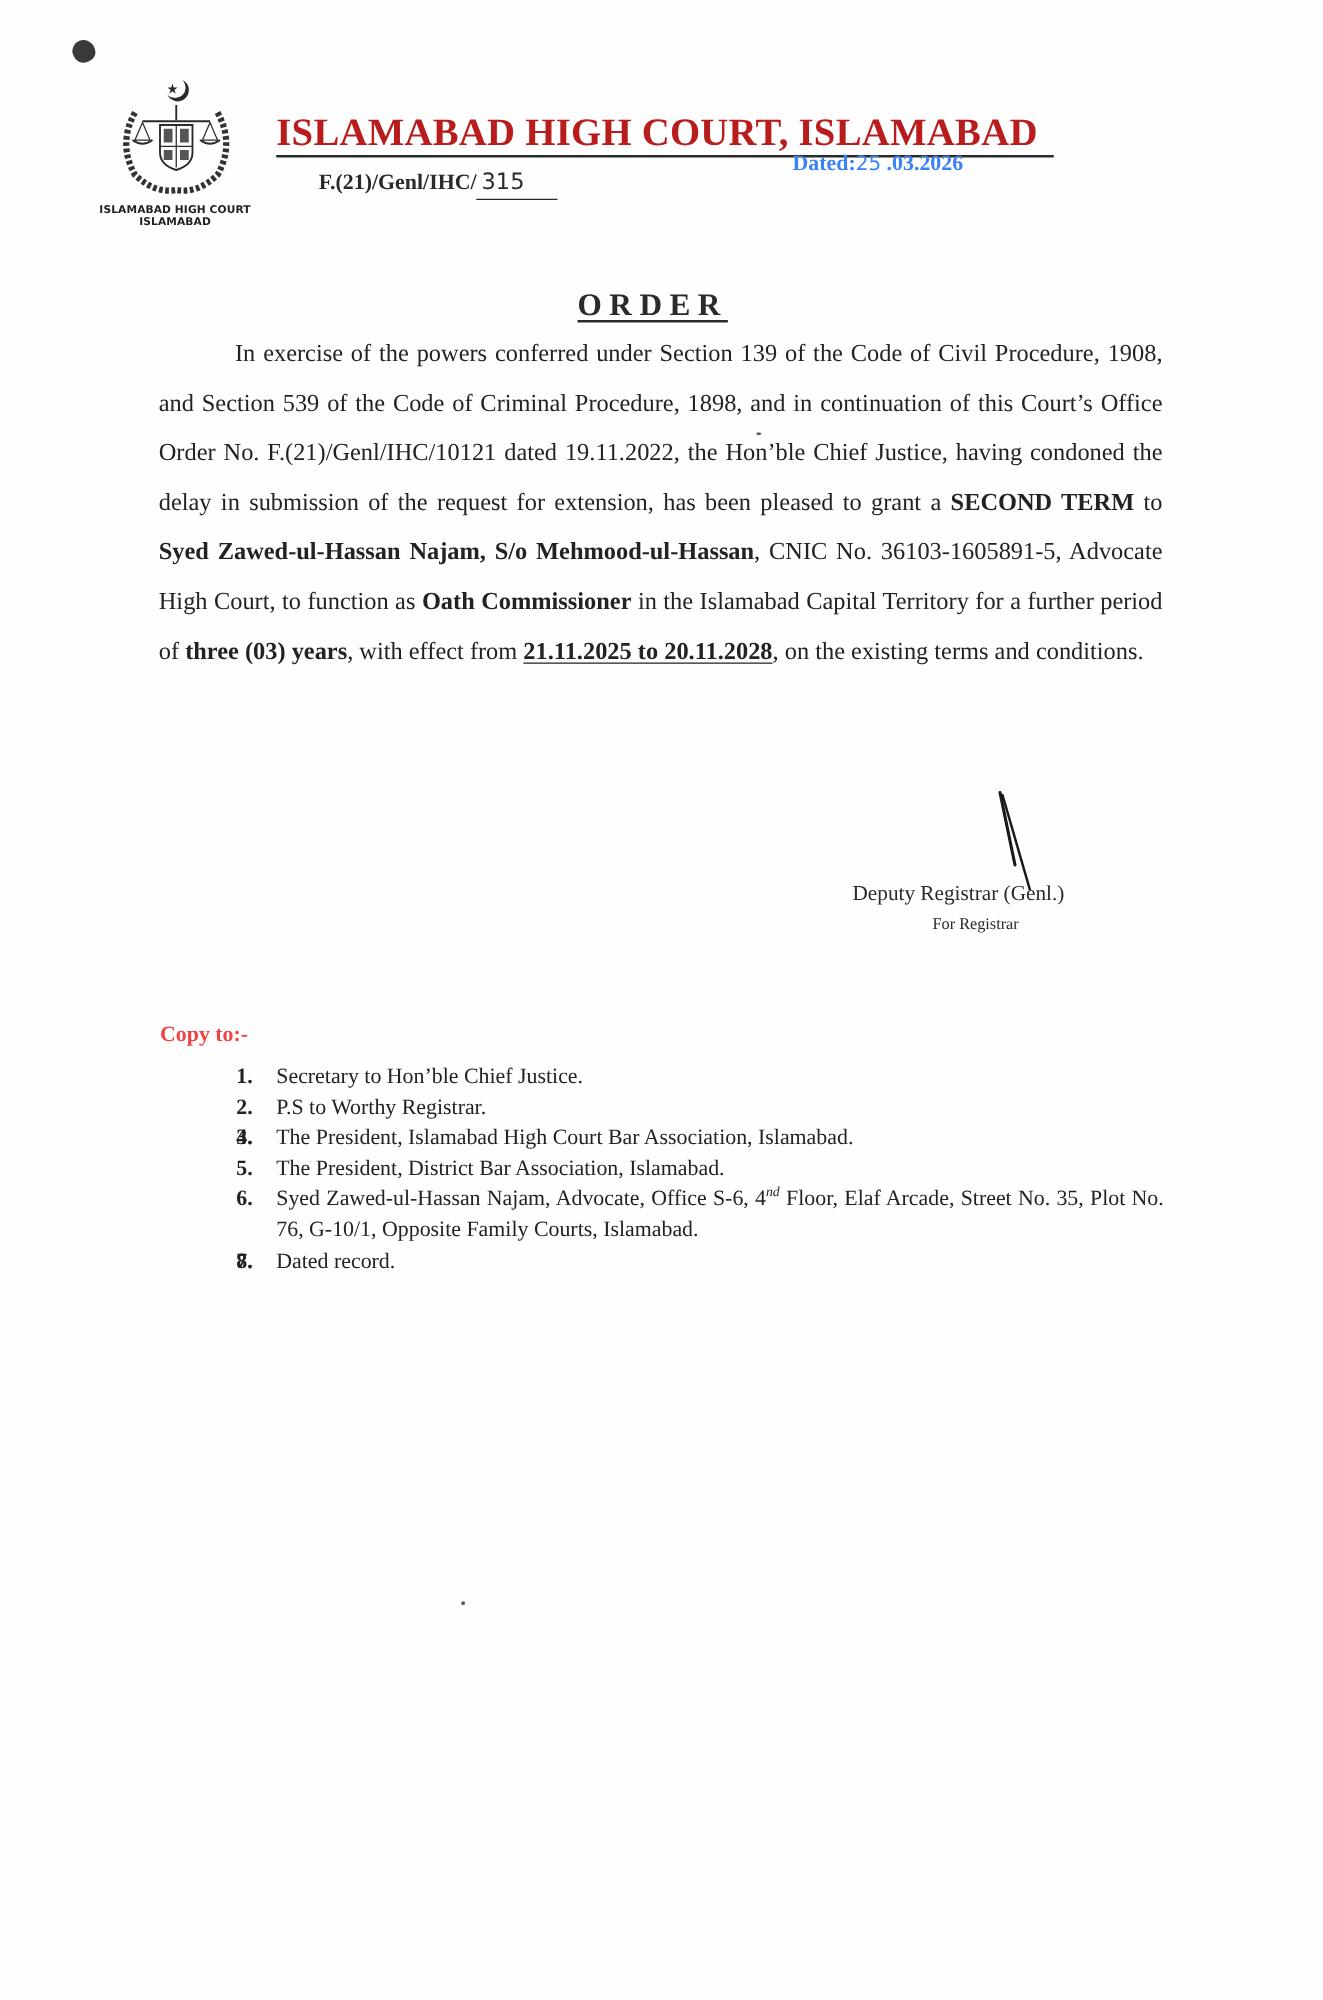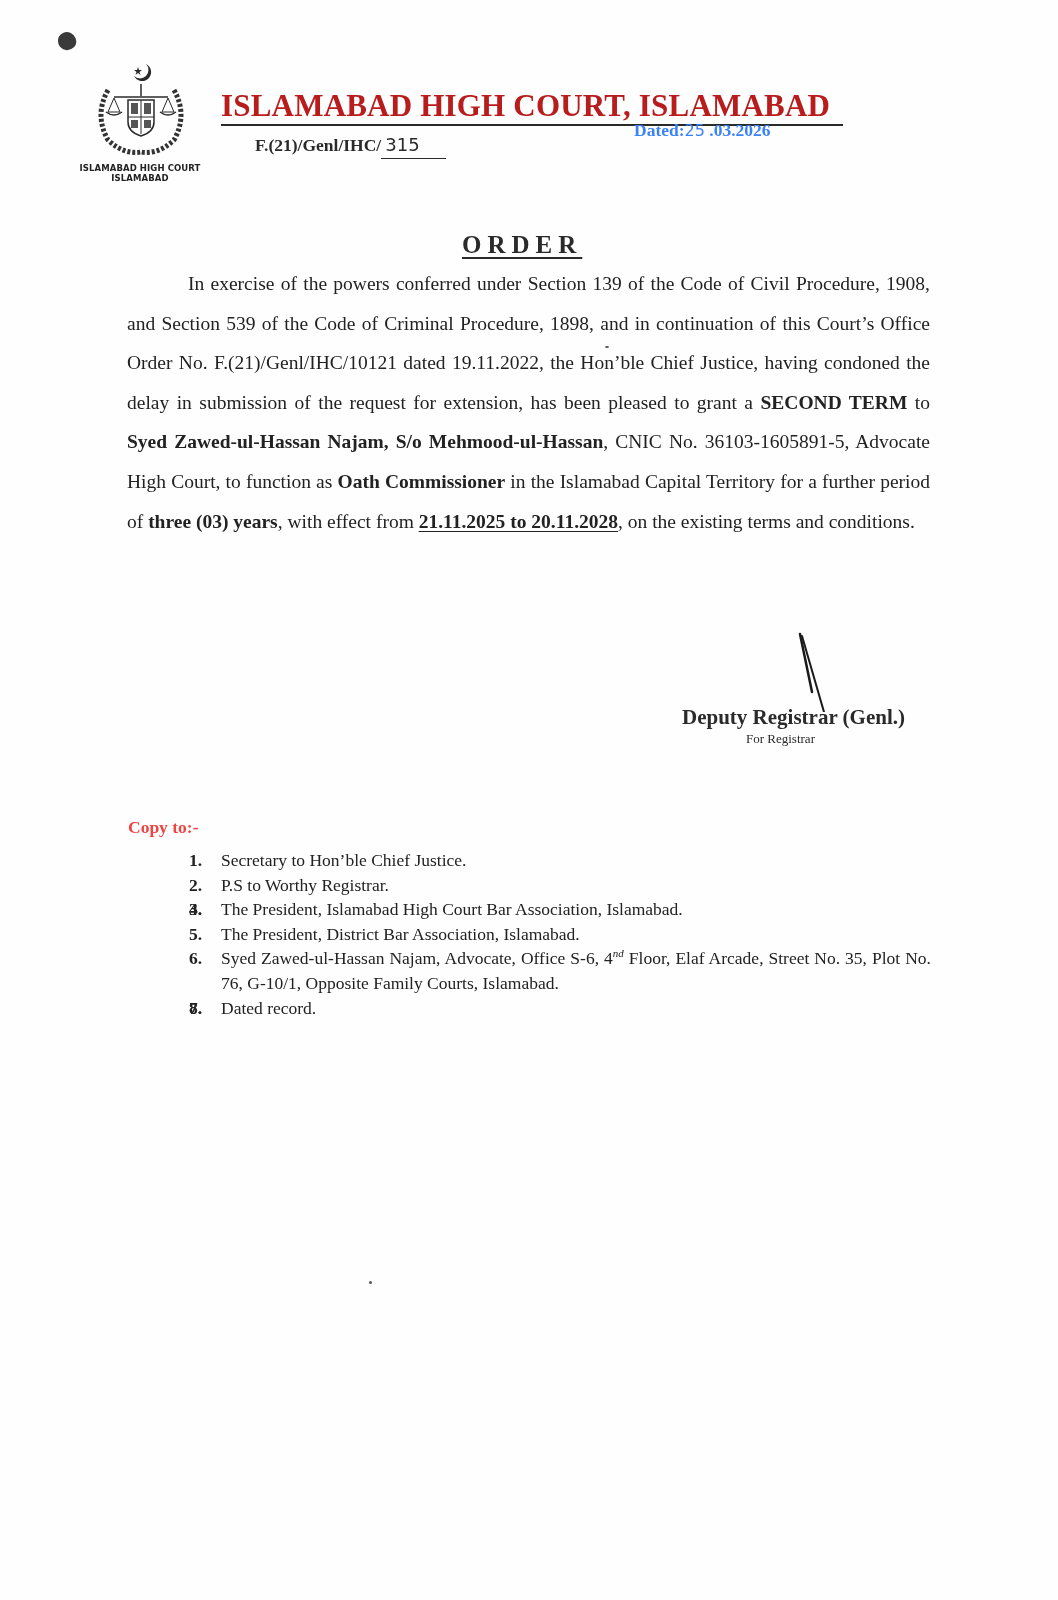--- a/index.html
+++ b/index.html
@@ -29,21 +29,21 @@
                    letter-spacing: 6px; color: #2a2a2a; text-decoration: underline; text-underline-offset: 4px;
                    text-decoration-thickness: 2px; margin-top: 37px; }
 
   .body-para { position: absolute; left: 127px; top: 264px; width: 803px; font-size: 19.5px;
                line-height: 39.6px; text-align: justify; color: #222; }
   .body-para .indent { display: inline-block; width: 61px; }
   .body-para b { font-weight: bold; }
   .body-para u { text-underline-offset: 3px; }
 
   .signature { position: absolute; left: 790px; top: 632px; width: 40px; height: 80px; }
-  .sig-title { position: absolute; left: 682px; top: 705px; font-size: 21px; font-weight: bold; color: #2a2a2a; white-space: nowrap; }
+  .sig-title { position: absolute; left: 682px; top: 705px; font-size: 17px; font-weight: normal; color: #2a2a2a; white-space: nowrap; }
   .sig-sub { position: absolute; left: 746px; top: 731px; font-size: 13px; color: #2a2a2a; white-space: nowrap; }
 
   .copy-to { position: absolute; left: 128px; top: 817px; font-size: 17.5px; font-weight: bold; color: #ef4444; }
   .copy-list { position: absolute; left: 186px; top: 848px; width: 780px; margin: 0; padding: 0; list-style: none;
                font-size: 17.5px; line-height: 24.6px; color: #222; }
   .copy-list li { position: relative; padding-left: 35px; }
   .copy-list .num { position: absolute; left: 3px; top: 0; font-weight: bold; }
   .copy-list .item6 { text-align: justify; text-align-last: left; width: 710px; }
   .copy-list sup { font-size: 11px; line-height: 0; font-style: italic; }
 

